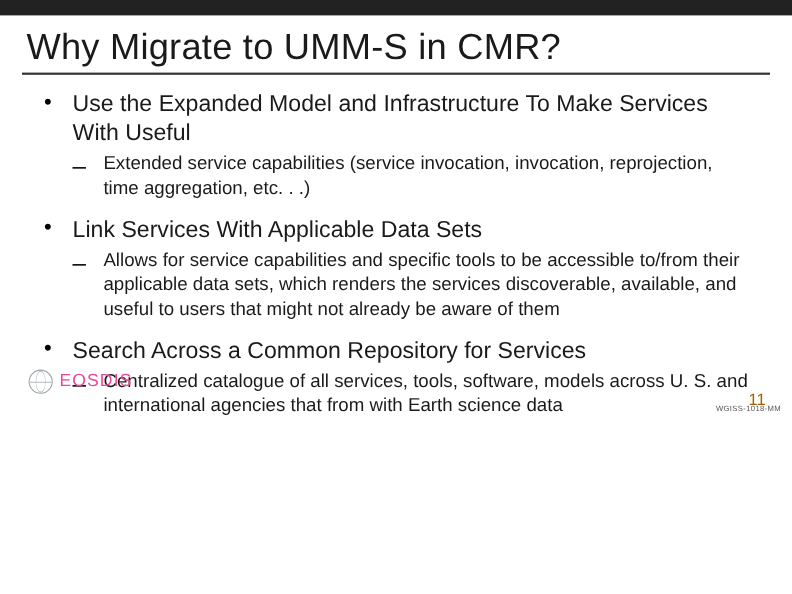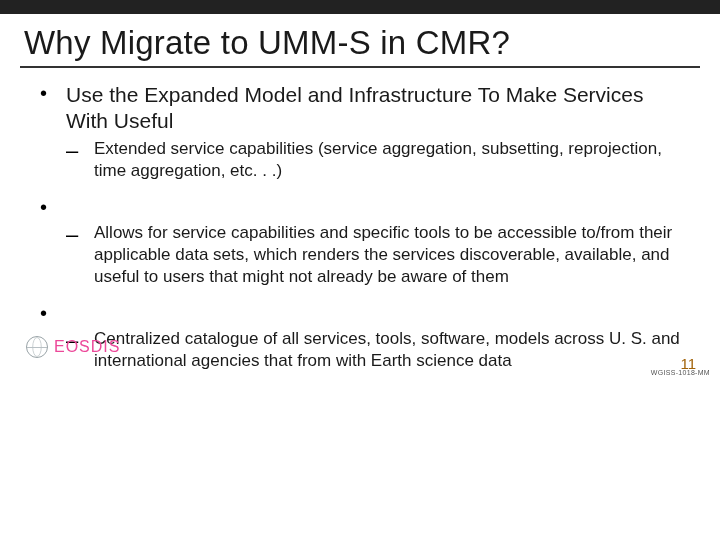--- a/index.html
+++ b/index.html
@@ -131,33 +131,35 @@
   <hr class="hr">
 
   <div class="content">
 
     <div class="bullet-row">
       <div class="bullet-dot">•</div>
       <div class="bullet-text">Use the Expanded Model and Infrastructure To Make Services With Useful</div>
     </div>
     <div class="sub-row">
       <div class="dash">–</div>
-      <div class="sub-text">Extended service capabilities (service aggregation, subsetting, reprojection, time aggregation, etc. . .)</div>
+      <div class="sub-text">Extended service capabilities (service invocation, invocation, reprojection, time aggregation, etc. . .)</div>
     </div>
 
     <div class="bullet-row">
       <div class="bullet-dot">•</div>
+      <div class="bullet-text">Link Services With Applicable Data Sets</div>
     </div>
     <div class="sub-row">
       <div class="dash">–</div>
       <div class="sub-text">Allows for service capabilities and specific tools to be accessible to/from their applicable data sets, which renders the services discoverable, available, and useful to users that might not already be aware of them</div>
     </div>
 
     <div class="bullet-row">
       <div class="bullet-dot">•</div>
+      <div class="bullet-text">Search Across a Common Repository for Services</div>
     </div>
     <div class="sub-row">
       <div class="dash">–</div>
       <div class="sub-text">Centralized catalogue of all services, tools, software, models across U. S. and international agencies that from with Earth science data</div>
     </div>
 
   </div>
 
   <div class="logo">
     <div class="logo-globe"></div>

